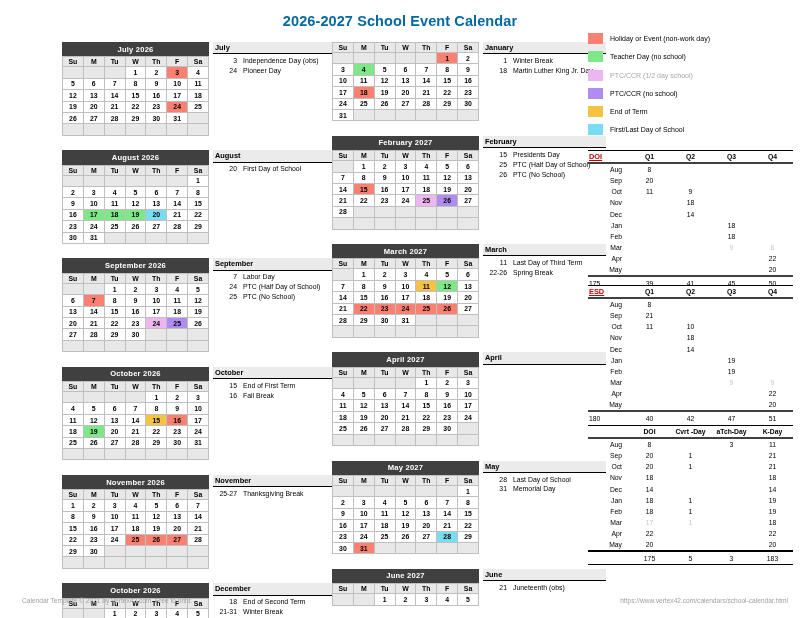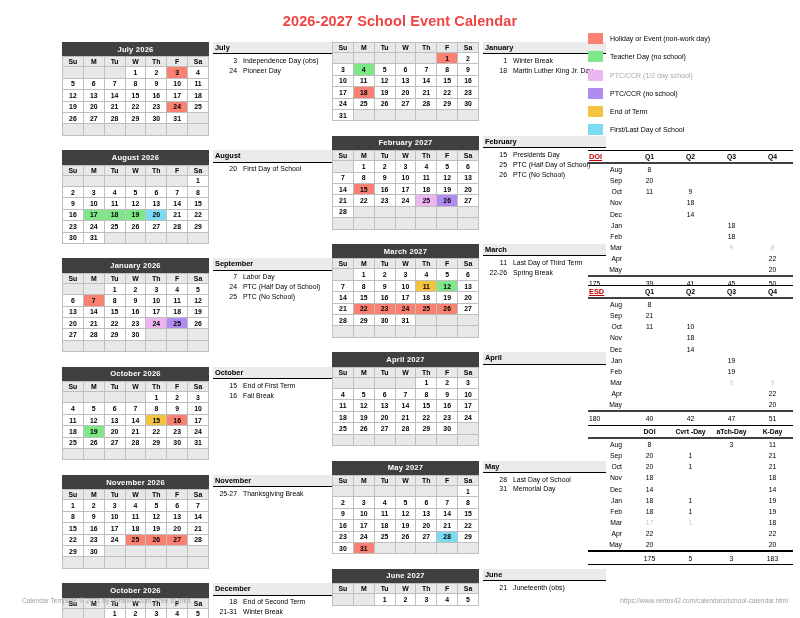--- a/index.html
+++ b/index.html
@@ -8,21 +8,21 @@
     background:#ffffff;
     font-family:"Liberation Sans", sans-serif;
     color:#000;
     overflow:hidden;
   }
   .page{position:relative;width:800px;height:618px;}
 
   
   .title{
     position:absolute;top:13px;left:0;width:800px;
-    text-align:center;font-size:14.5px;font-weight:bold;color:#ef4444;
+    text-align:center;font-size:14.5px;font-weight:bold;color:#0369a1;
     letter-spacing:.1px;
   }
 
   
   .col{position:absolute;top:42px;}
   .col-a{left:22px;}
   .col-b{left:292px;}
 
   .month-block{margin-bottom:14.5px;display:flex;padding-left:40px;}
   .cal{width:147px;border-collapse:collapse;table-layout:fixed;}
@@ -255,21 +255,21 @@
         <div class="notes">
           <div class="notes-h">August</div>
           <div class="note-row">
             <div class="note-d">20</div>
             <div class="note-t">First Day of School</div>
           </div>
         </div>
       </div>
       <div class="month-block">
         <table class="cal">
-          <caption>January 2026</caption>
+          <caption>September 2026</caption>
           <thead>
             <tr>
               <th>Su</th>
               <th>M</th>
               <th>Tu</th>
               <th>W</th>
               <th>Th</th>
               <th>F</th>
               <th>Sa</th>
             </tr>

